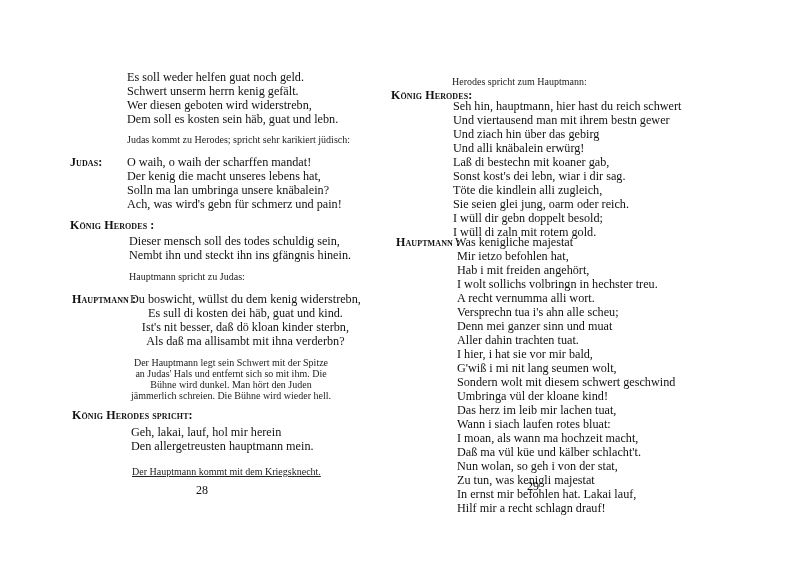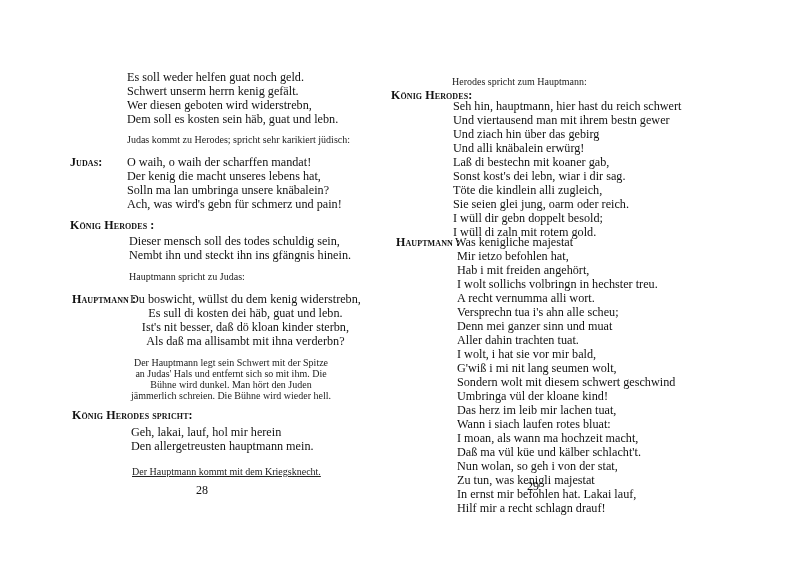--- a/index.html
+++ b/index.html
@@ -45,21 +45,21 @@
   <div class="abs verse" style="left:129px; top:234px;">
     <div>Dieser mensch soll des todes schuldig sein,</div>
     <div>Nembt ihn und steckt ihn ins gfängnis hinein.</div>
   </div>
 
   <div class="abs stage" style="left:129px; top:271px;">Hauptmann spricht zu Judas:</div>
 
   <div class="abs speaker" style="left:72px; top:292px;">Hauptmann :</div>
   <div class="abs verse" style="left:130px; top:292px;text-align:center;">
     <div>Du boswicht, wüllst du dem kenig widerstrebn,</div>
-    <div>Es sull di kosten dei häb, guat und lebn.</div>
+    <div>Es sull di kosten dei häb, guat und kind.</div>
     <div>Ist's nit besser, daß dö kloan kinder sterbn,</div>
     <div>Als daß ma allisambt mit ihna verderbn?</div>
   </div>
 
   <div class="abs stage wrap" style="left:131px; top:357px;">Der Hauptmann legt sein Schwert mit der Spitze an Judas' Hals und entfernt sich so mit ihm. Die Bühne wird dunkel. Man hört den Juden jämmerlich schreien. Die Bühne wird wieder hell.</div>
 
   <div class="abs speaker" style="left:72px; top:408px;">König Herodes spricht:</div>
   <div class="abs verse" style="left:131px; top:425px;">
     <div>Geh, lakai, lauf, hol mir herein</div>
     <div>Den allergetreusten hauptmann mein.</div>
@@ -91,21 +91,21 @@
   <div class="abs speaker" style="left:-4px; top:235px;">Hauptmann :</div>
   <div class="abs verse" style="left:55px; top:235px;">Was kenigliche majestat</div>
   <div class="abs verse" style="left:57px; top:249px;">
     <div>Mir ietzo befohlen hat,</div>
     <div>Hab i mit freiden angehört,</div>
     <div>I wolt sollichs volbringn in hechster treu.</div>
     <div>A recht vernumma alli wort.</div>
     <div>Versprechn tua i's ahn alle scheu;</div>
     <div>Denn mei ganzer sinn und muat</div>
     <div> Aller dahin trachten tuat.</div>
-    <div>I wolt, i hat sie vor mir bald,</div>
+    <div>I hier, i hat sie vor mir bald,</div>
     <div>G'wiß i mi nit lang seumen wolt,</div>
     <div> Sondern wolt mit diesem schwert geschwind</div>
     <div> Umbringa vül der kloane kind!</div>
     <div> Das herz im leib mir lachen tuat,</div>
     <div>  Wann i siach laufen rotes bluat:</div>
     <div>  I moan, als wann ma hochzeit macht,</div>
     <div>  Daß ma vül küe und kälber schlacht't.</div>
     <div>  Nun wolan, so geh i von der stat,</div>
     <div>  Zu tun, was kenigli majestat</div>
     <div>  In ernst mir befohlen hat. Lakai lauf,</div>

